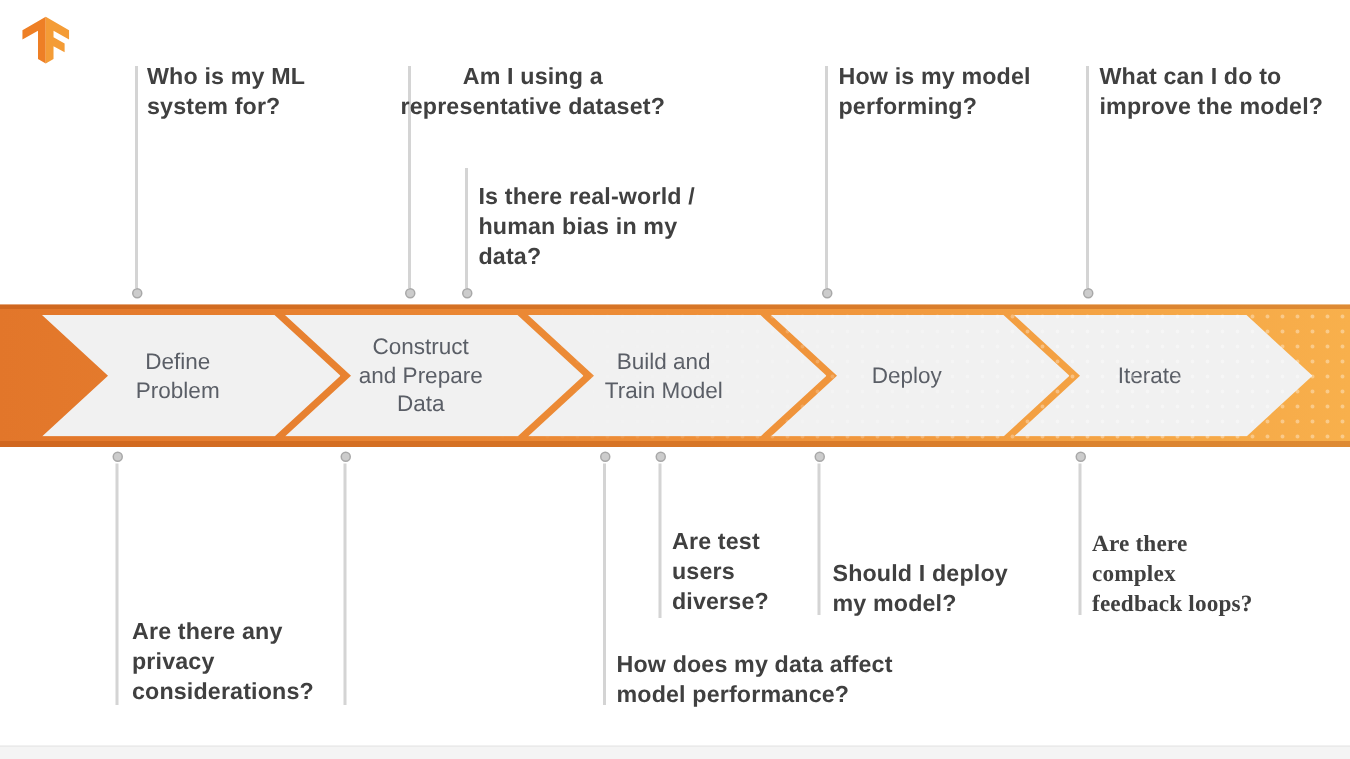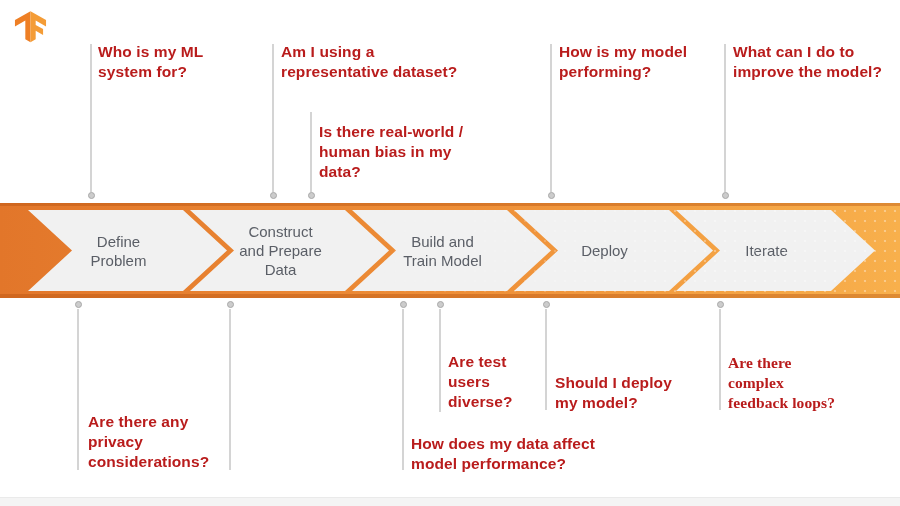--- a/index.html
+++ b/index.html
@@ -62,23 +62,23 @@
   .lb3{left:402px;top:309px;height:161px;}
   .lb4{left:439px;top:309px;height:103px;}
   .lb5{left:545px;top:309px;height:101px;}
   .lb6{left:719px;top:309px;height:101px;}
   .db1{left:75px; top:301px;} .db2{left:227px;top:301px;} .db3{left:400px;top:301px;}
   .db4{left:437px;top:301px;} .db5{left:543px;top:301px;} .db6{left:717px;top:301px;}
 
   
   .q {
     position:absolute; font-weight:bold; font-size:15.5px; line-height:20px;
-    color:#b91c1c; white-space:pre-line; letter-spacing:0.1px;
+    color:#404040; white-space:pre-line; letter-spacing:0.1px;
   }
-  .qt1{left:98px; top:42px;}  .qt2{left:281px;top:42px;}
+  .qt1{left:98px; top:42px;}  .qt2{left:267px;top:42px;text-align:center;}
   .qt3{left:319px;top:122px;} .qt4{left:559px;top:42px;}
   .qt5{left:733px;top:42px;}
   .qb1{left:88px; top:412px;} .qb2{left:238px;top:390px;}
   .qb3{left:411px;top:434px;} .qb4{left:448px;top:352px;}
   .qb5{left:555px;top:373px;} .qb6{left:728px;top:353px;font-family:Liberation Serif, serif;}
 
   
   .bottom-strip {
     position:absolute; left:0; top:497px; width:900px; height:9px;
     background:#f4f4f4; border-top:1px solid #eaeaea;

